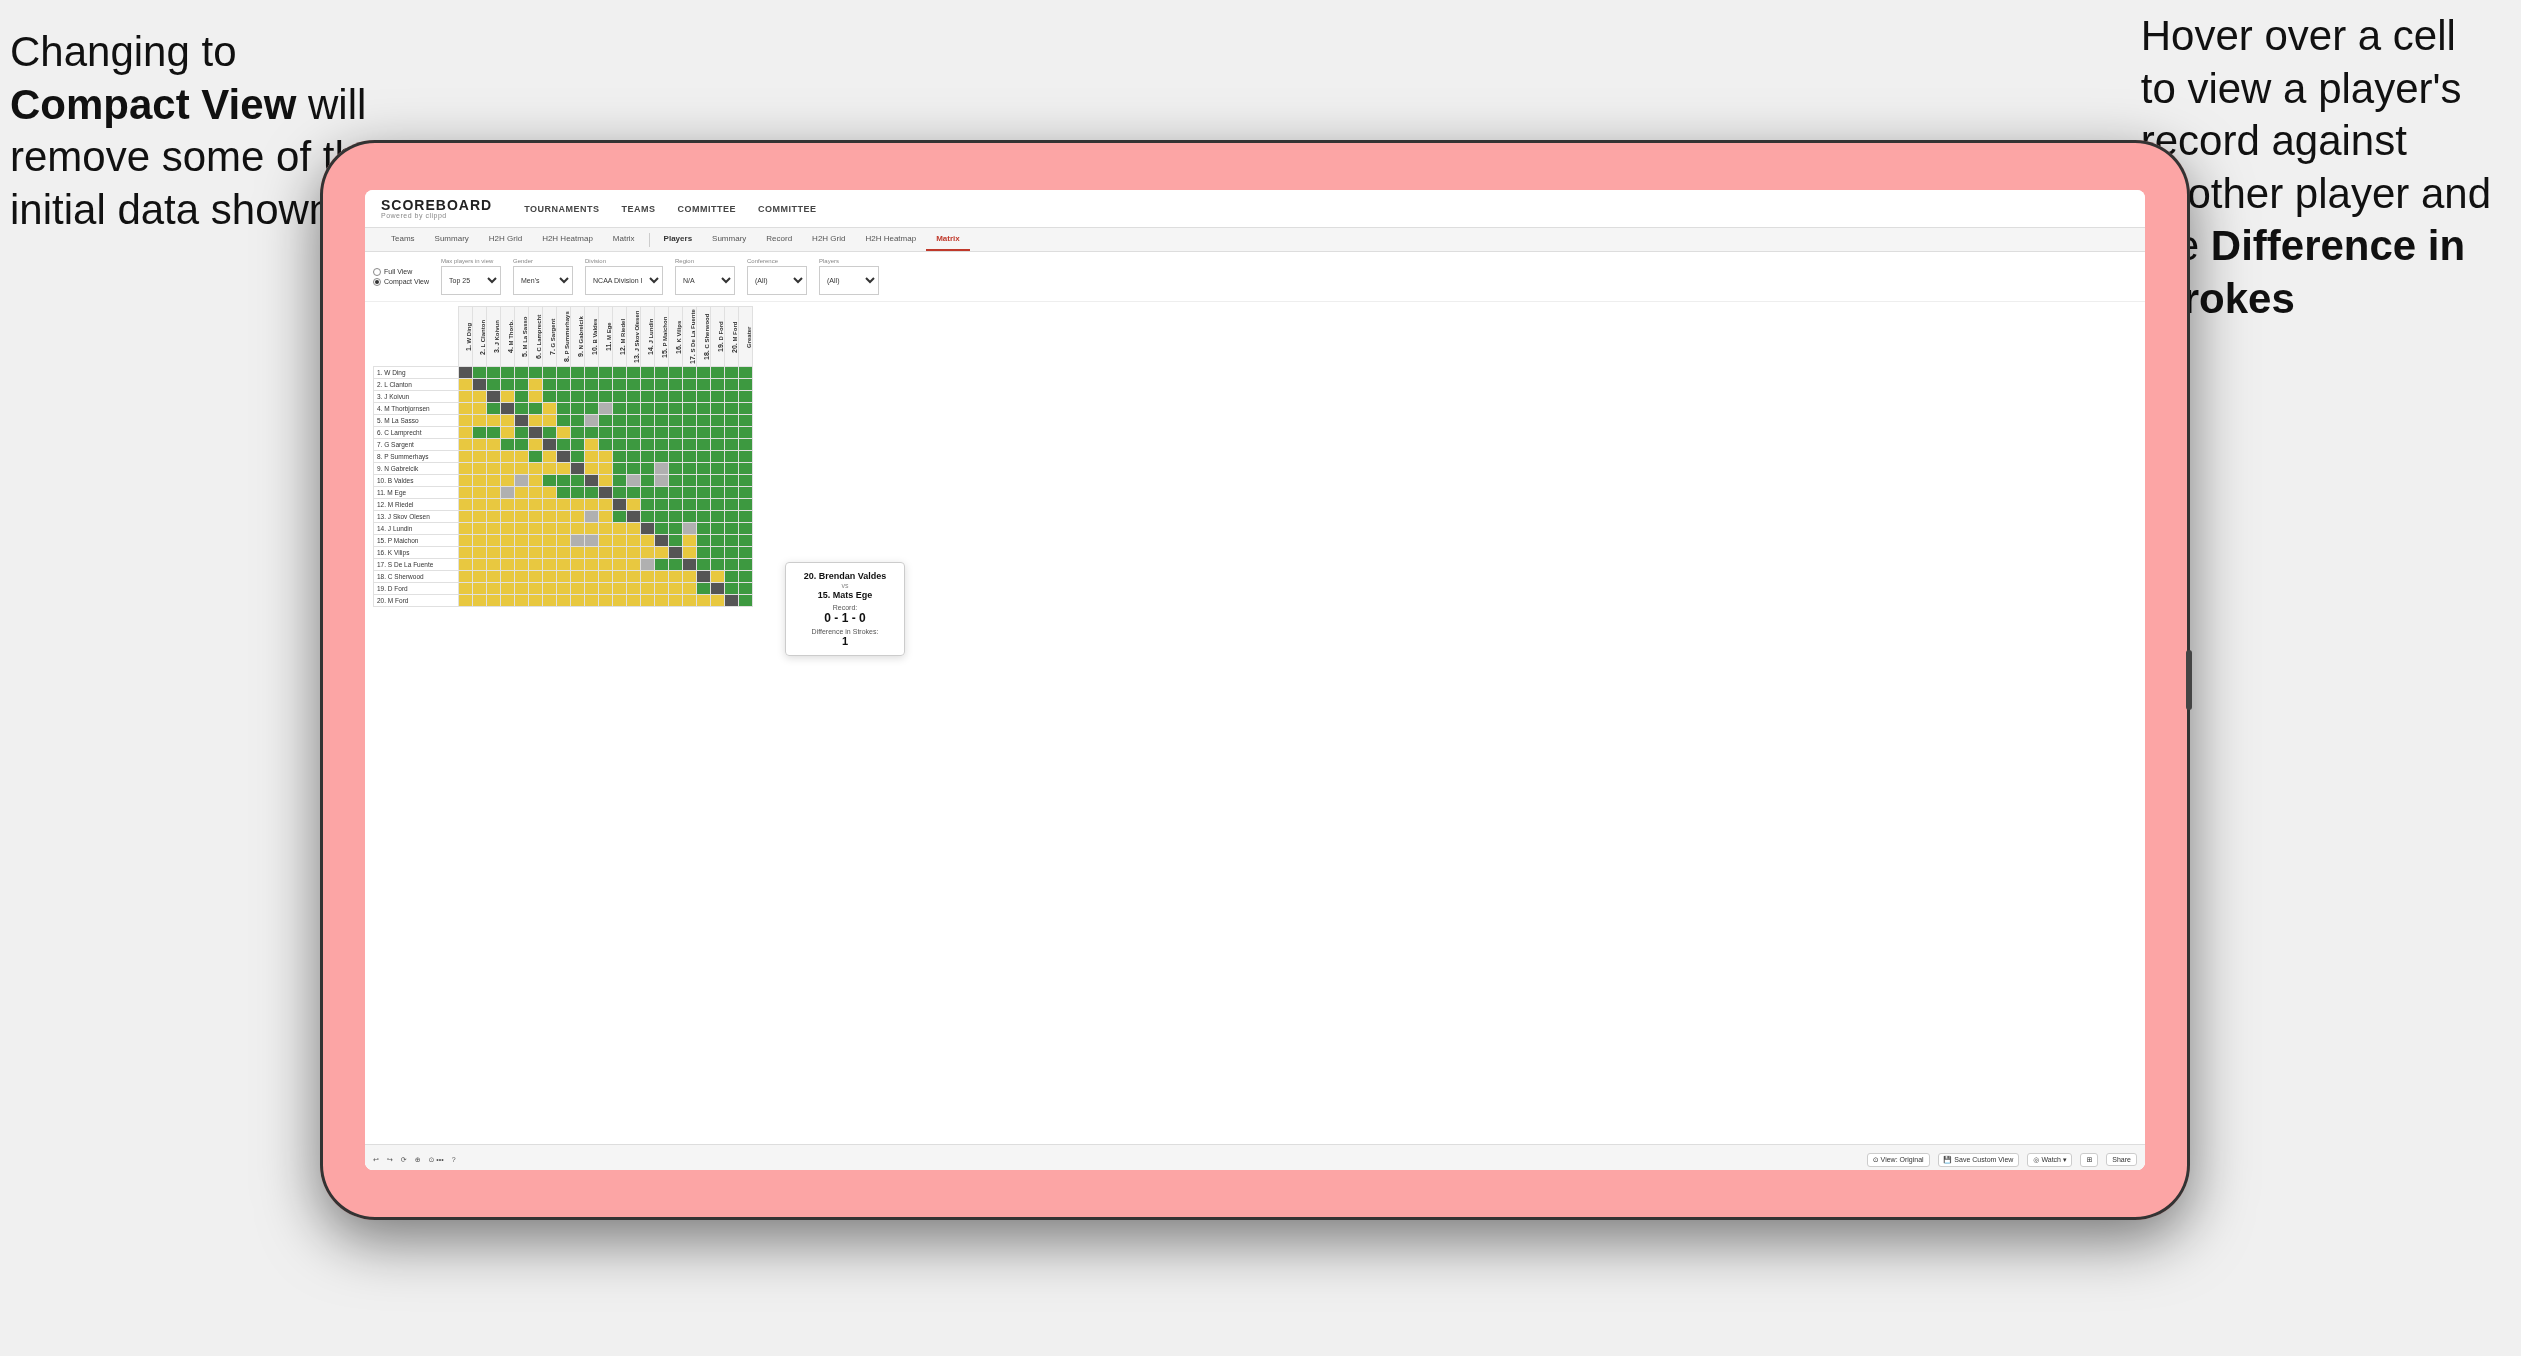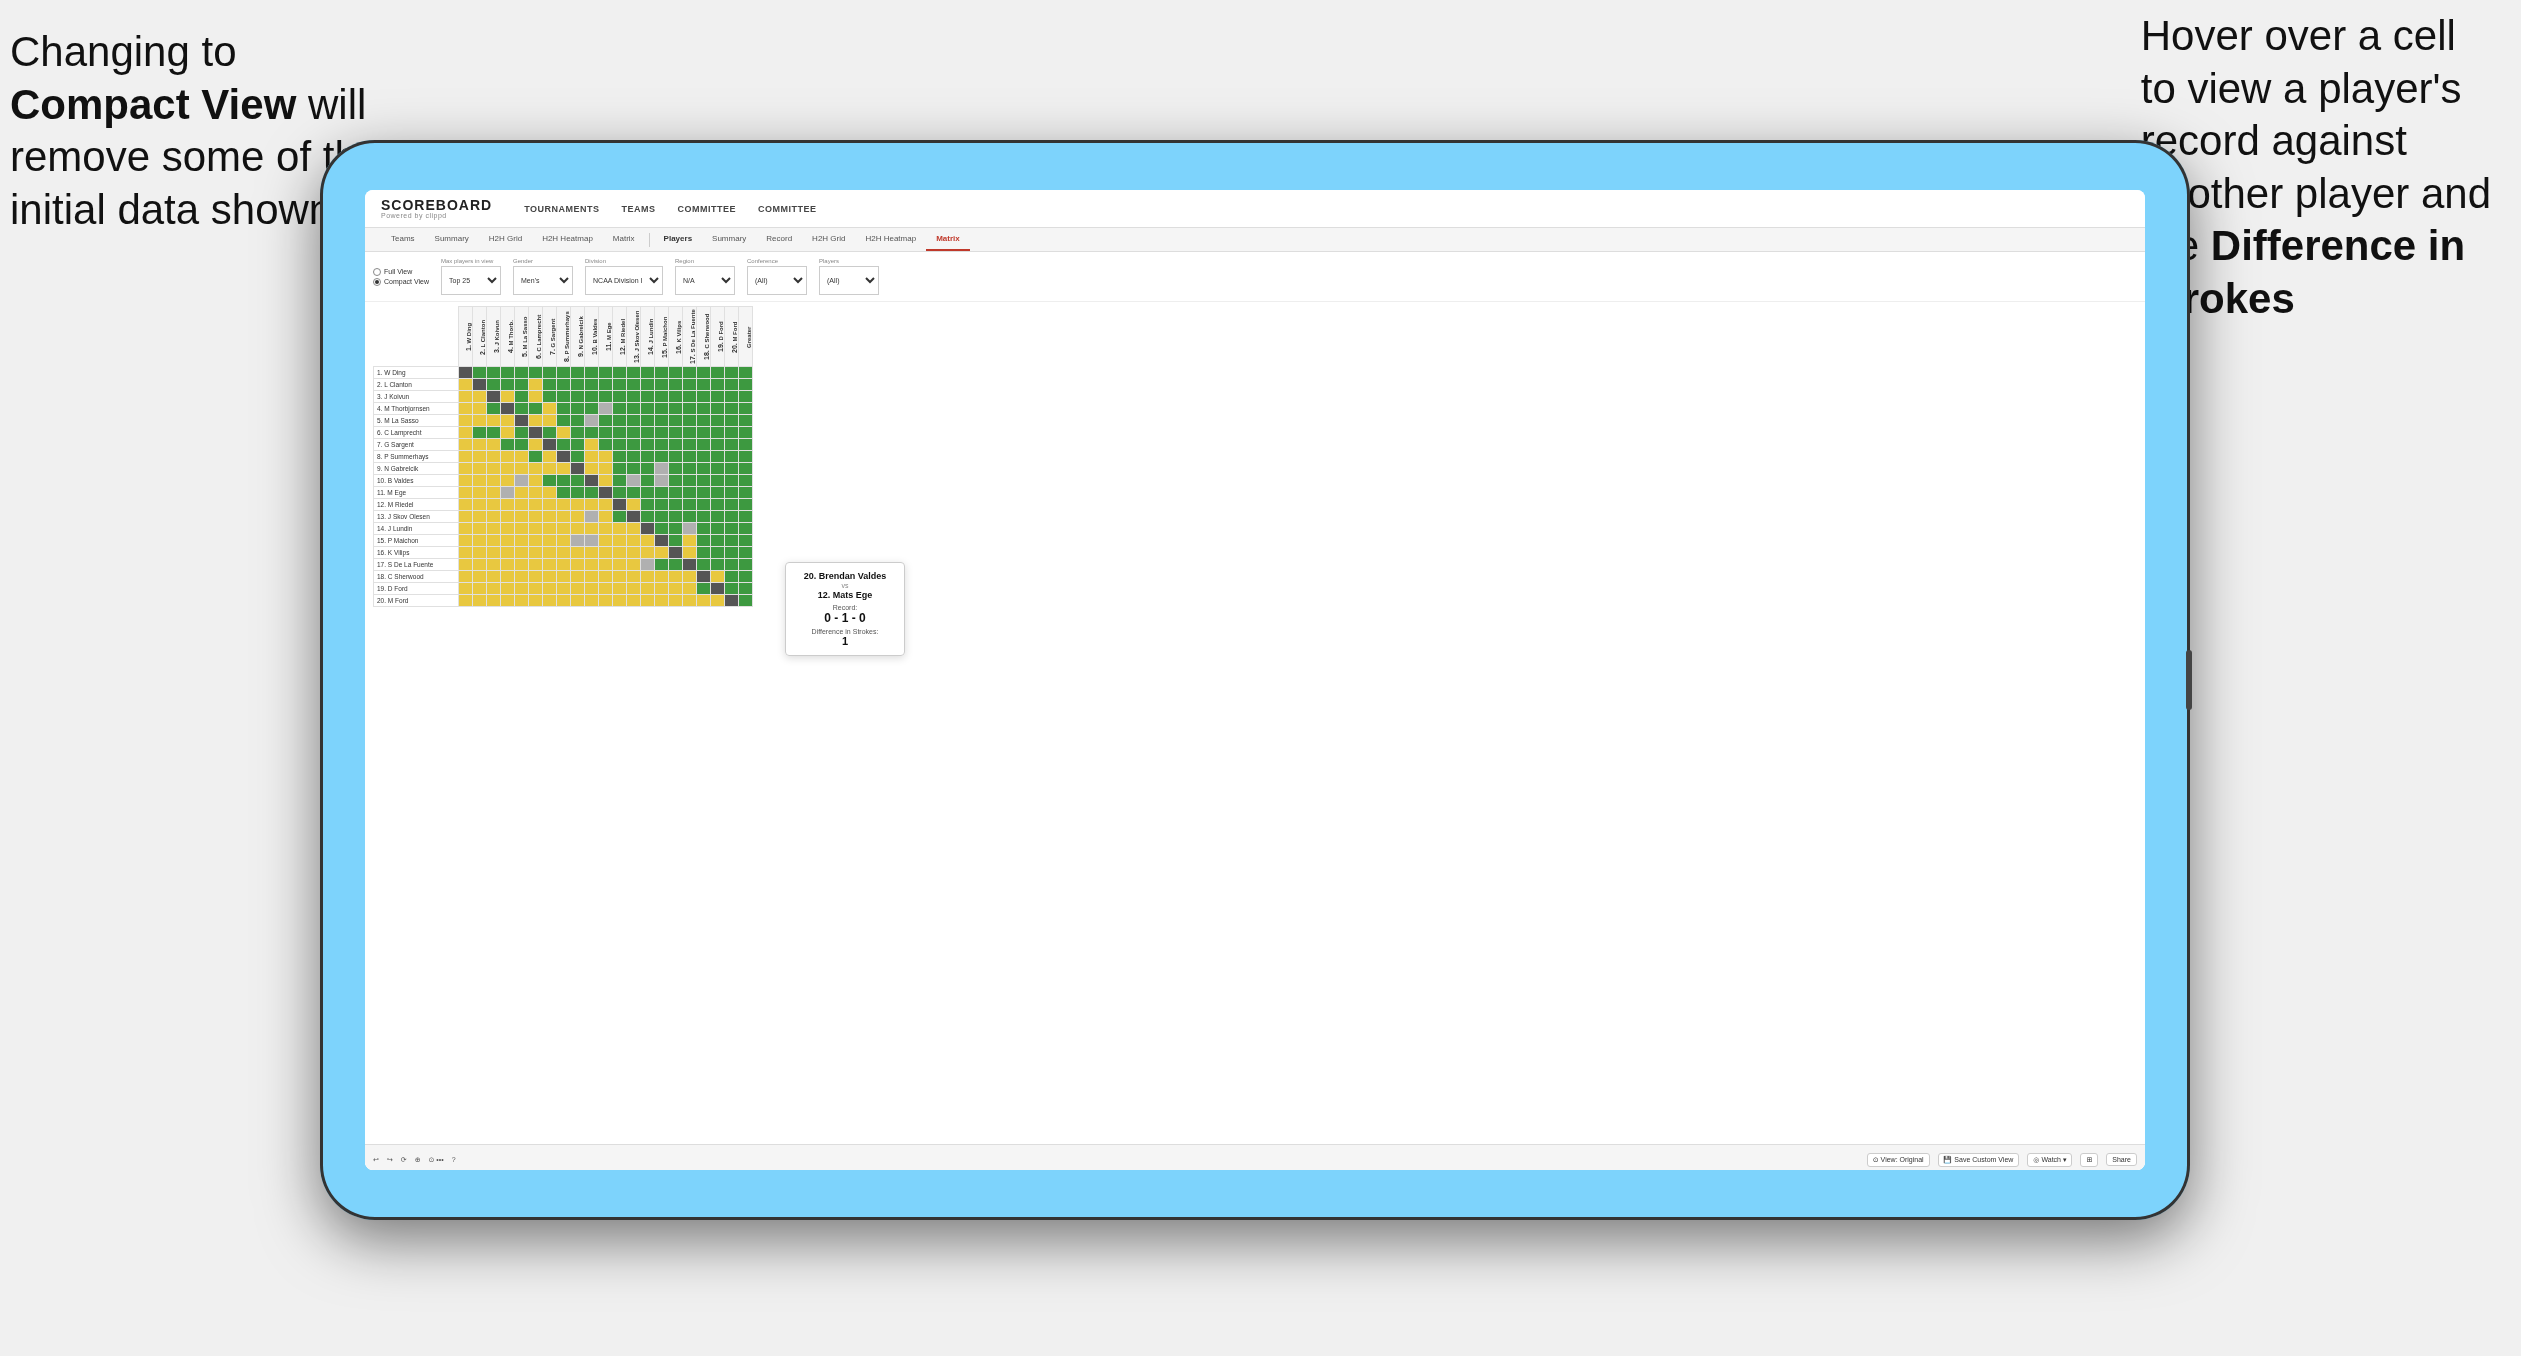--- a/index.html
+++ b/index.html
@@ -51,21 +51,21 @@
       pointer-events: none;
     }
 
     
     .tablet {
       position: absolute;
       left: 320px;
       top: 140px;
       width: 1870px;
       height: 1080px;
-      background: #7dd3fc;
+      background: #fca5a5;
       border-radius: 55px;
       box-shadow: 0 20px 60px rgba(0,0,0,0.5), inset 0 0 0 3px #333;
       display: flex;
       align-items: center;
       justify-content: center;
     }
 
     .tablet-screen {
       width: 1780px;
       height: 980px;
@@ -987,21 +987,21 @@
                 <td class="cell-self"></td>
                 <td class="cell-green"></td>
               </tr>
             </tbody>
         </table>
       </div>
 
       <div class="tooltip-popup">
         <div class="tooltip-player1">20. Brendan Valdes</div>
         <div class="tooltip-vs">vs</div>
-        <div class="tooltip-player2">12. Mats Ege</div>
+        <div class="tooltip-player2">15. Mats Ege</div>
         <div class="tooltip-record-label">Record:</div>
         <div class="tooltip-record">0 - 1 - 0</div>
         <div class="tooltip-diff-label">Difference in Strokes:</div>
         <div class="tooltip-diff">1</div>
       </div>
 
       <div class="bottom-toolbar">
         <span>↩</span>
         <span>↪</span>
         <span>⟳</span>

